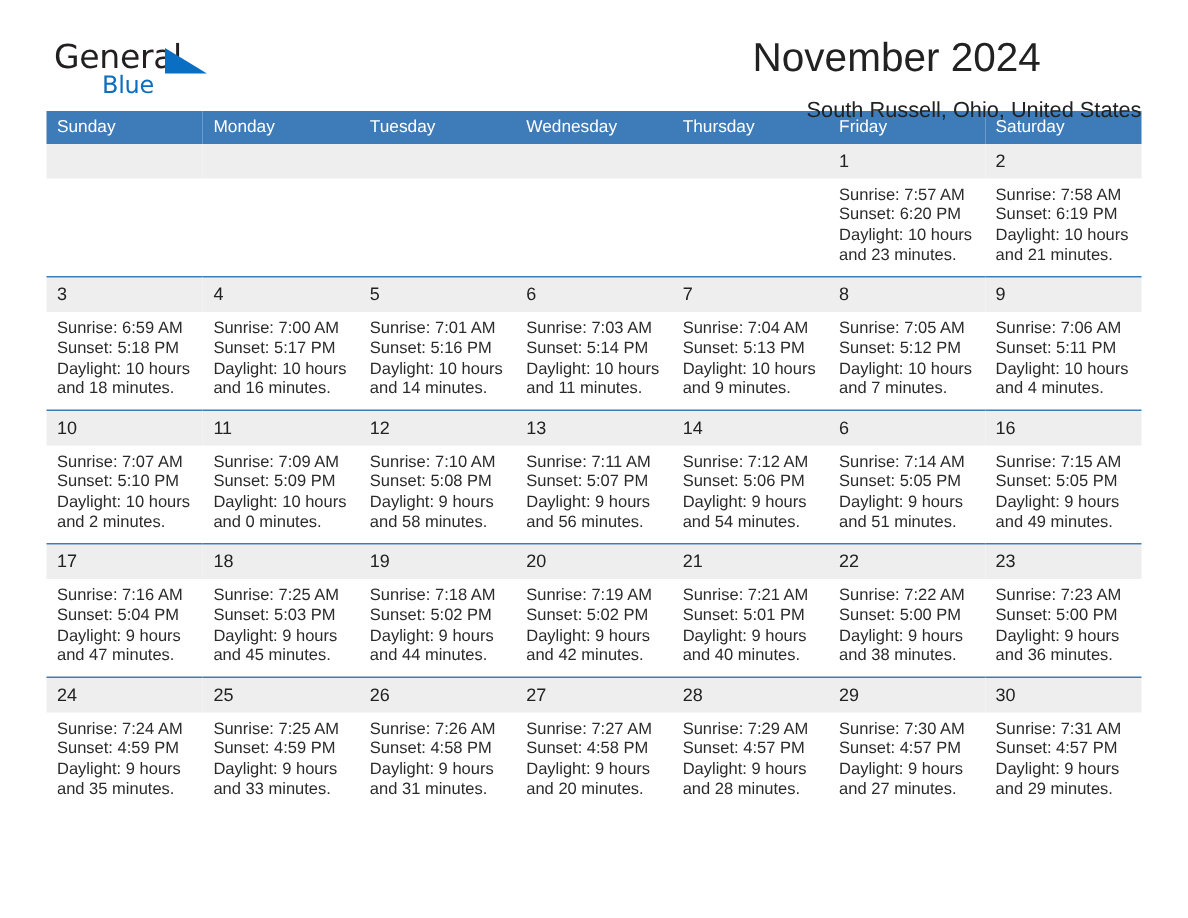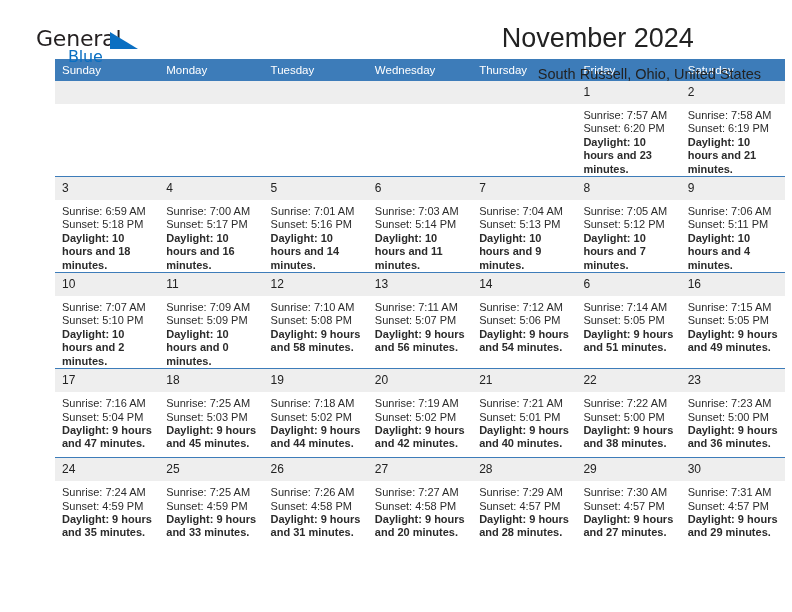--- a/index.html
+++ b/index.html
@@ -17,21 +17,21 @@
   .page {
     position: relative;
     width: 792px;
     height: 612px;
     box-sizing: border-box;
     padding: 0 31px;
   }
   
   .top {
     position: relative;
-    height: 59px;
+    height: 74px;
   }
   .brand {
     position: absolute;
     left: 5px;
     top: 26px;
     width: 180px;
     height: 50px;
   }
   .brand-general {
     position: absolute;
@@ -82,21 +82,20 @@
     color: #222222;
     line-height: 18px;
     white-space: nowrap;
     margin-left: 36px;
   }
   
   .cal {
     width: 730px;
     border-collapse: collapse;
     table-layout: fixed;
-    margin-left: 24px;
   }
   .cal th {
     background: #3d7cb9;
     color: #ffffff;
     font-size: 11.5px;
     font-weight: 400;
     text-align: left;
     padding: 5px 0 5px 7px;
     height: 12px;
     border: none;
@@ -127,21 +126,20 @@
     padding: 5px 6px 0 7px;
     font-size: 11px;
     line-height: 13.4px;
     color: #2b2b2b;
   }
   .details div {
     white-space: nowrap;
   }
   .details .daylight {
     white-space: normal;
-    font-weight: bold;
   }
 </style>
 </head>
 <body>
 
 <div class="page">
 
   <div class="top">
     <div class="brand">
       <span class="brand-general">General</span>

